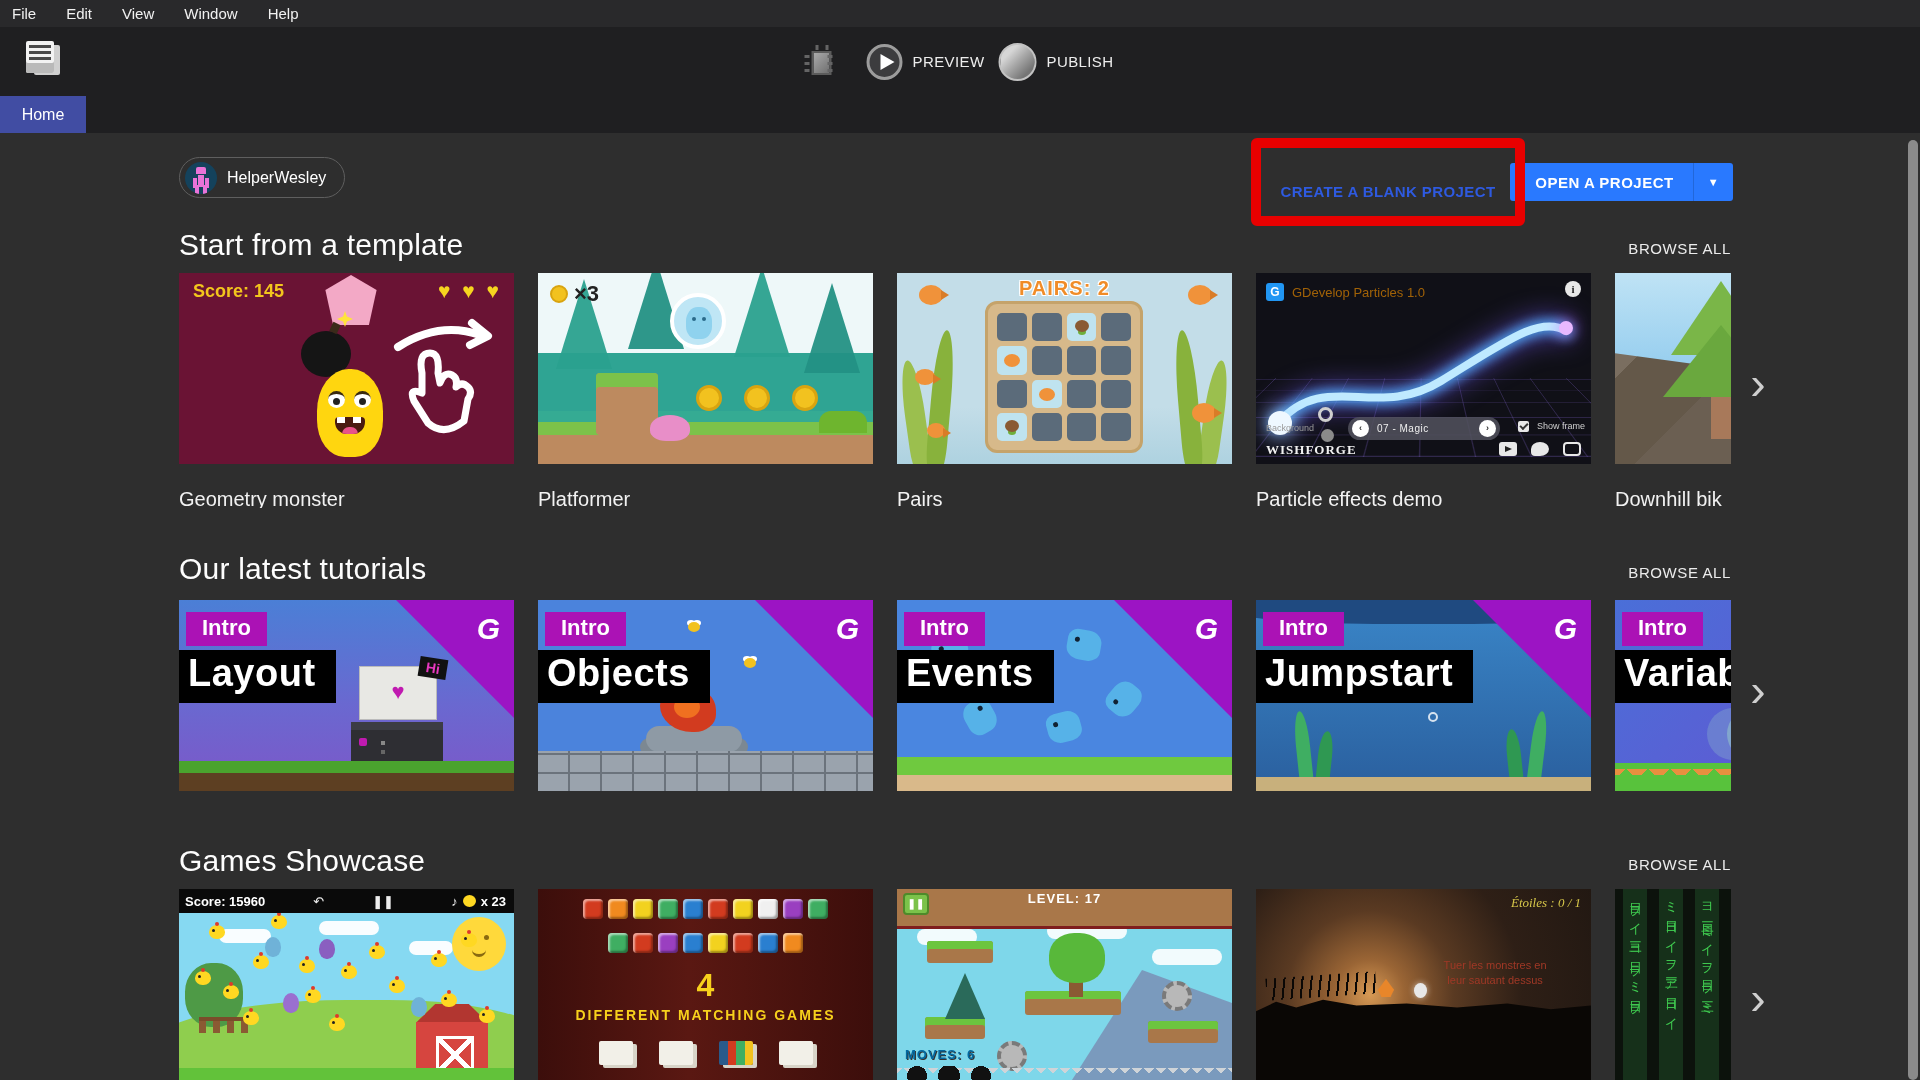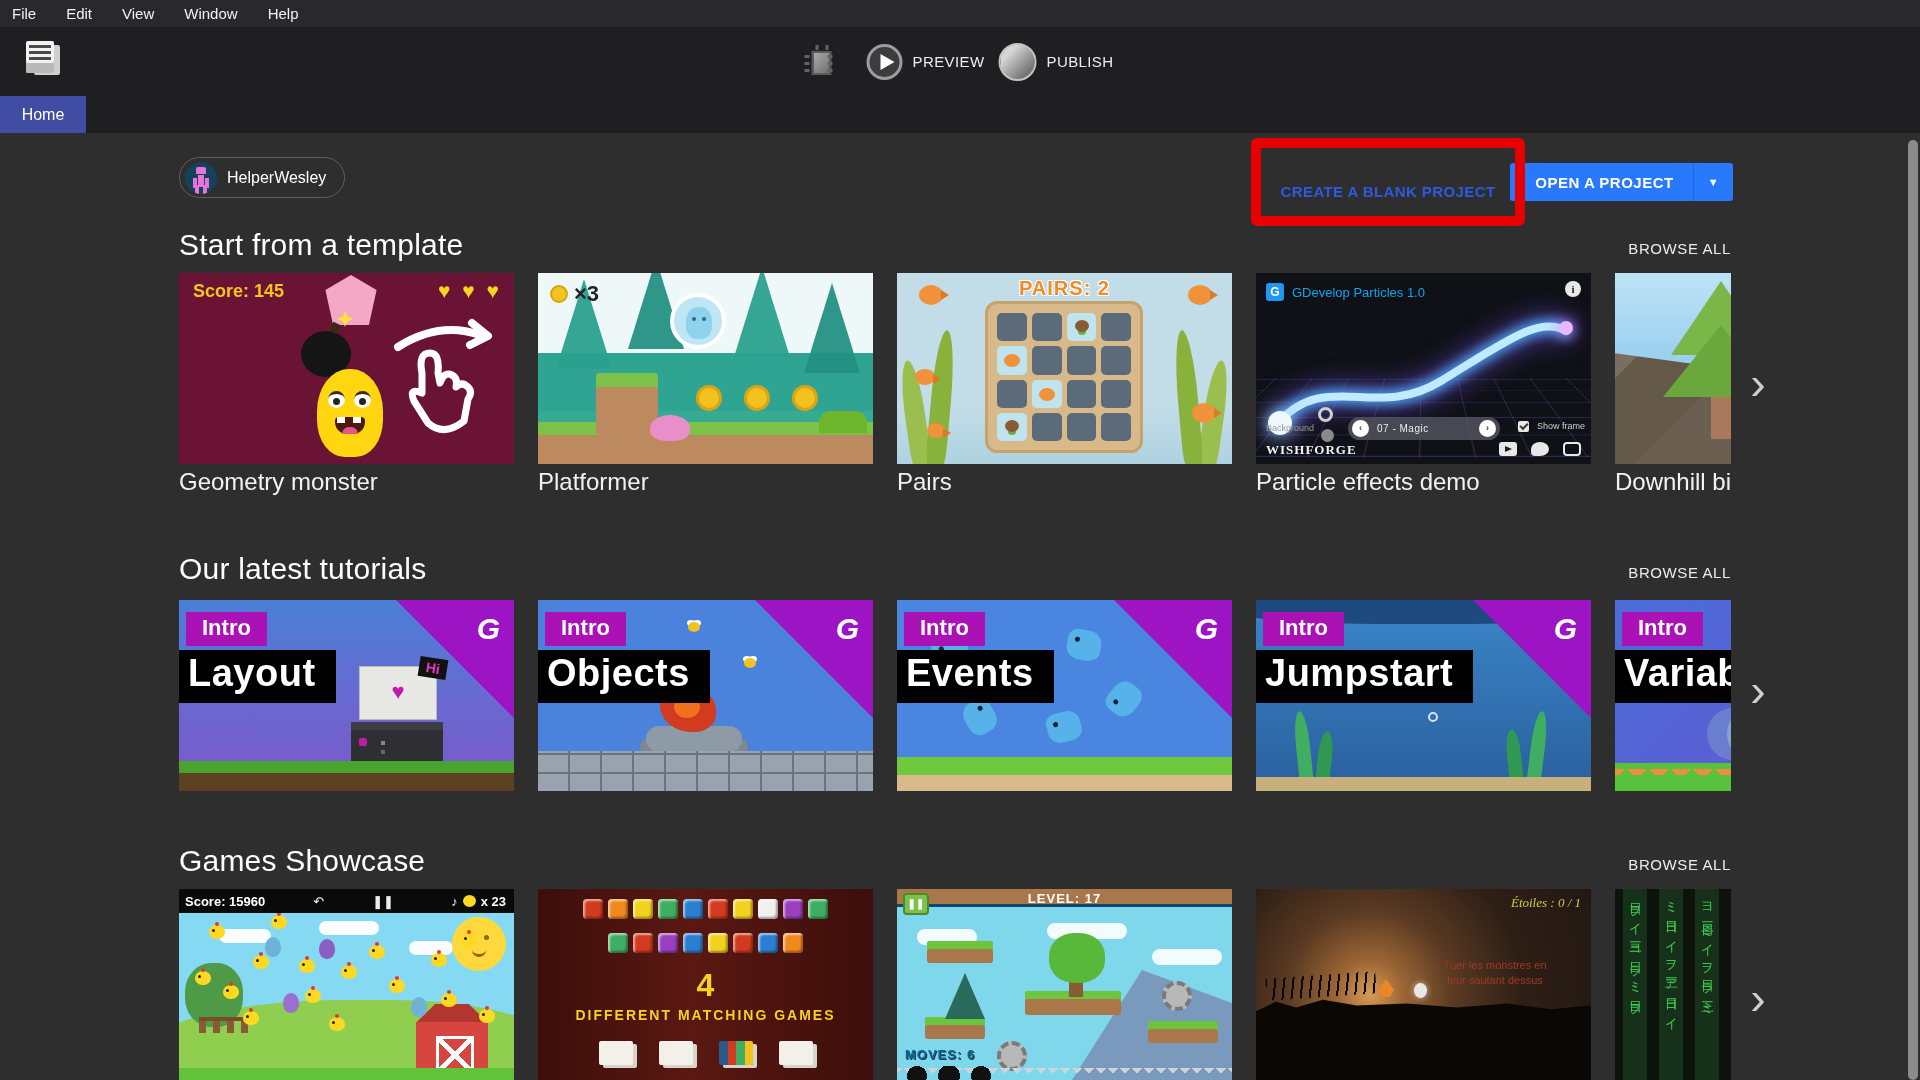--- a/index.html
+++ b/index.html
@@ -54,21 +54,21 @@
                   color:#fff; font-size:15px; font-weight:700; letter-spacing:.5px; display:flex; align-items:center; cursor:pointer; }
   .open-project .lbl { flex:1; text-align:center; padding-left:6px; }
   .open-project .caret { width:40px; text-align:center; font-size:11px; border-left:1px solid rgba(0,0,0,.15); line-height:38px; height:38px; }
   .hl-red { position:absolute; left:1251px; top:138px; width:274px; height:88px; border:10px solid #e80000; border-radius:6px; z-index:10; pointer-events:none; }
 
   .sec-title { position:absolute; left:179px; color:#fdfdfd; font-size:30px; font-weight:300; letter-spacing:.2px; }
   .browse-all { position:absolute; right:189px; color:#ececec; font-size:15px; letter-spacing:.6px; cursor:pointer; }
   .row { position:absolute; left:179px; width:1552px; overflow:hidden; display:flex; gap:24px; }
   .card { width:335px; flex:0 0 335px; cursor:pointer; }
   .art { position:relative; width:335px; height:191px; overflow:hidden; }
-  .card-label { margin-top:4px; color:#f2f2f2; font-size:24px; font-weight:400; white-space:nowrap; }
+  .card-label { margin-top:24px; color:#f2f2f2; font-size:20px; font-weight:400; white-space:nowrap; }
   .chev { position:absolute; color:#cfcfcf; font-size:46px; line-height:40px; width:40px; text-align:center; cursor:pointer; font-weight:300; }
 
   
   .t1 { background:#6a1334; }
   .t1 .score { position:absolute; left:14px; top:8px; color:#f2c51d; font-size:18px; font-weight:700; }
   .t1 .pent { position:absolute; left:140px; top:2px; width:64px; height:50px; background:#f3a9c6;
               clip-path:polygon(10% 30%,50% 0,90% 30%,78% 100%,22% 100%); }
   .t1 .hearts { position:absolute; right:12px; top:6px; color:#f6d51f; font-size:21px; letter-spacing:3px; }
   .t1 .bomb { position:absolute; left:122px; top:58px; width:50px; height:46px; background:#151515; border-radius:50%; }
   .t1 .bomb::before { content:""; position:absolute; left:30px; top:-8px; width:8px; height:10px; background:#3a2a1a; transform:rotate(25deg); }
@@ -121,21 +121,21 @@
                                 box-shadow:0 6px 0 -3px #6fae3a; }
 
   
   .t4 { background:#101017; }
   .t4 .pgrid { position:absolute; left:-30%; right:-30%; bottom:-12px; height:70%;
                background:repeating-linear-gradient(0deg,rgba(130,100,210,.28) 0 1px,transparent 1px 26px),
                           repeating-linear-gradient(90deg,rgba(130,100,210,.28) 0 1px,transparent 1px 44px);
                transform:perspective(260px) rotateX(56deg); }
   .t4 .applogo { position:absolute; left:10px; top:10px; width:18px; height:18px; background:#2196f3; border-radius:3px;
                  color:#fff; font-size:12px; font-weight:800; text-align:center; line-height:18px; }
-  .t4 .apptitle { position:absolute; left:36px; top:12px; color:#0ea5e9; font-size:13px; }
+  .t4 .apptitle { position:absolute; left:36px; top:12px; color:#a16207; font-size:13px; }
   .t4 .info { position:absolute; right:10px; top:8px; width:16px; height:16px; border-radius:50%; background:#e8e8e8; color:#222;
               font-size:11px; font-weight:700; text-align:center; line-height:16px; font-family:"Liberation Serif",serif; }
   .t4 .bg-label { position:absolute; left:10px; top:150px; color:#9a9a9a; font-size:9px; }
   .t4 .tog1 { position:absolute; left:62px; top:134px; width:15px; height:15px; border:3px solid #cfcfcf; border-radius:50%; }
   .t4 .tog2 { position:absolute; left:65px; top:156px; width:13px; height:13px; background:#8a8a8a; border-radius:50%; }
   .t4 .pill { position:absolute; left:92px; top:144px; width:152px; height:23px; background:rgba(82,82,94,.85); border-radius:12px;
               display:flex; align-items:center; color:#eee; font-size:10px; }
   .t4 .pill .pbtn { width:17px; height:17px; margin:0 4px; background:#fff; color:#333; border-radius:50%; font-size:9px; line-height:17px; text-align:center; font-weight:700; }
   .t4 .pill .ptxt { flex:1; text-align:left; padding-left:4px; letter-spacing:.5px; }
   .t4 .cb { position:absolute; right:62px; top:148px; width:11px; height:11px; background:#e8e8e8; border-radius:2px; }
@@ -240,21 +240,21 @@
   .s2 .r1 { top:10px; } .s2 .r2 { top:44px; }
   .s2 .tile { width:20px; height:20px; border-radius:4px; box-shadow:inset 2px 2px 2px rgba(255,255,255,.55), inset -2px -2px 2px rgba(0,0,0,.35); }
   .s2 .num { position:absolute; left:0; right:0; top:78px; text-align:center; color:#f7d11c; font-size:32px; font-weight:800; }
   .s2 .sub { position:absolute; left:0; right:0; top:118px; text-align:center; color:#f7d11c; font-size:14px; font-weight:700; letter-spacing:2px; }
   .s2 .previews { position:absolute; left:0; right:0; top:152px; display:flex; justify-content:center; gap:26px; }
   .s2 .pv { width:34px; height:24px; background:#f2f0e8; border-radius:2px; box-shadow:4px 3px 0 #d8d4c8; }
   .s2 .pv.colored { background:linear-gradient(90deg,#2a5a8a 0 25%,#d23b1f 25% 50%,#3fae62 50% 75%,#f2c21f 75%); }
 
   
   .s3 { background:#7ed7ea; }
-  .s3 .bar { position:absolute; left:0; right:0; top:0; height:18px; background:#a97749; border-bottom:3px solid #0c4a6e; color:#fff;
+  .s3 .bar { position:absolute; left:0; right:0; top:0; height:40px; background:#a97749; border-bottom:3px solid #7f1d1d; color:#fff;
              font-size:13px; font-weight:800; text-align:center; line-height:20px; letter-spacing:1px; z-index:3; }
   .s3 .pause { position:absolute; left:6px; top:4px; width:26px; height:22px; background:#7bc24a; border-radius:4px; border:2px solid #4e8a2a; color:#fff;
                font-size:10px; font-weight:800; text-align:center; line-height:18px; z-index:4; }
   .s3 .cloudy { position:absolute; background:#fff; border-radius:10px; height:16px; opacity:.9; }
   .s3 .w1 { left:20px; top:40px; width:60px; } .s3 .w2 { left:150px; top:34px; width:80px; } .s3 .w3 { right:10px; top:60px; width:70px; }
   .s3 .mount { position:absolute; right:0; bottom:0; width:200px; height:110px; background:#7a93b8; clip-path:polygon(20% 100%,55% 0,100% 30%,100% 100%); opacity:.9; }
   .s3 .plat { position:absolute; background:#a97749; box-shadow:inset 0 8px 0 #6cc53f; border-radius:3px; }
   .s3 .p1 { left:30px; top:52px; width:66px; height:22px; } .s3 .p2 { left:128px; top:102px; width:96px; height:24px; }
   .s3 .p3 { right:14px; top:132px; width:70px; height:22px; } .s3 .p4 { left:28px; top:128px; width:60px; height:22px; }
   .s3 .btree { position:absolute; left:152px; top:44px; width:56px; height:50px; background:#58b83a; border-radius:45%; z-index:1; }

